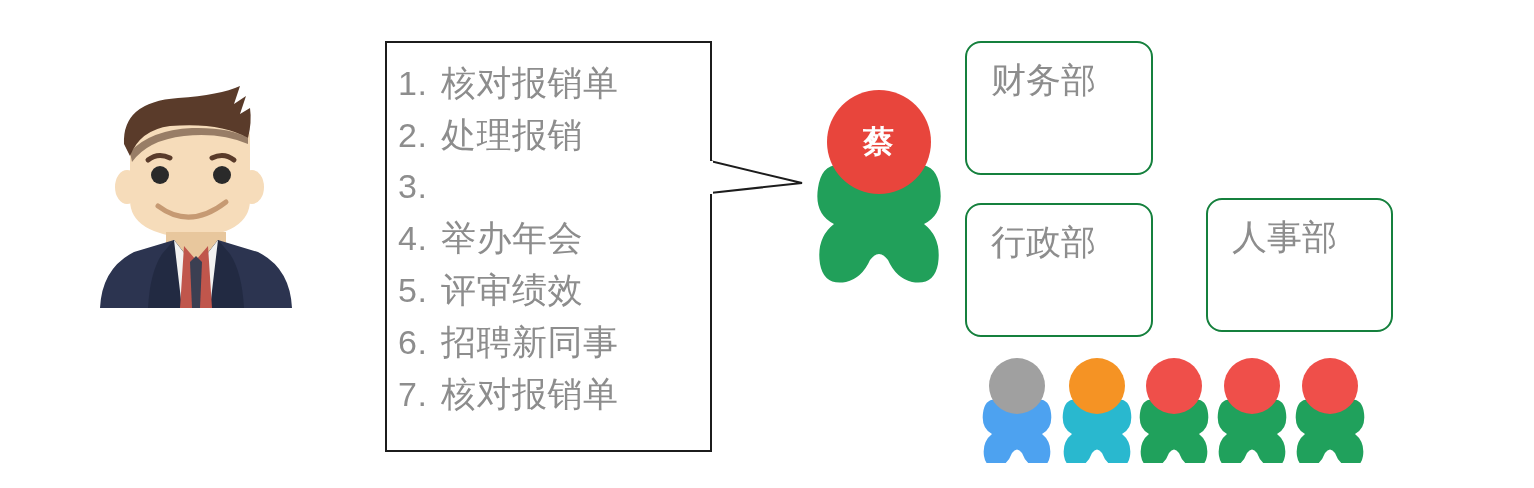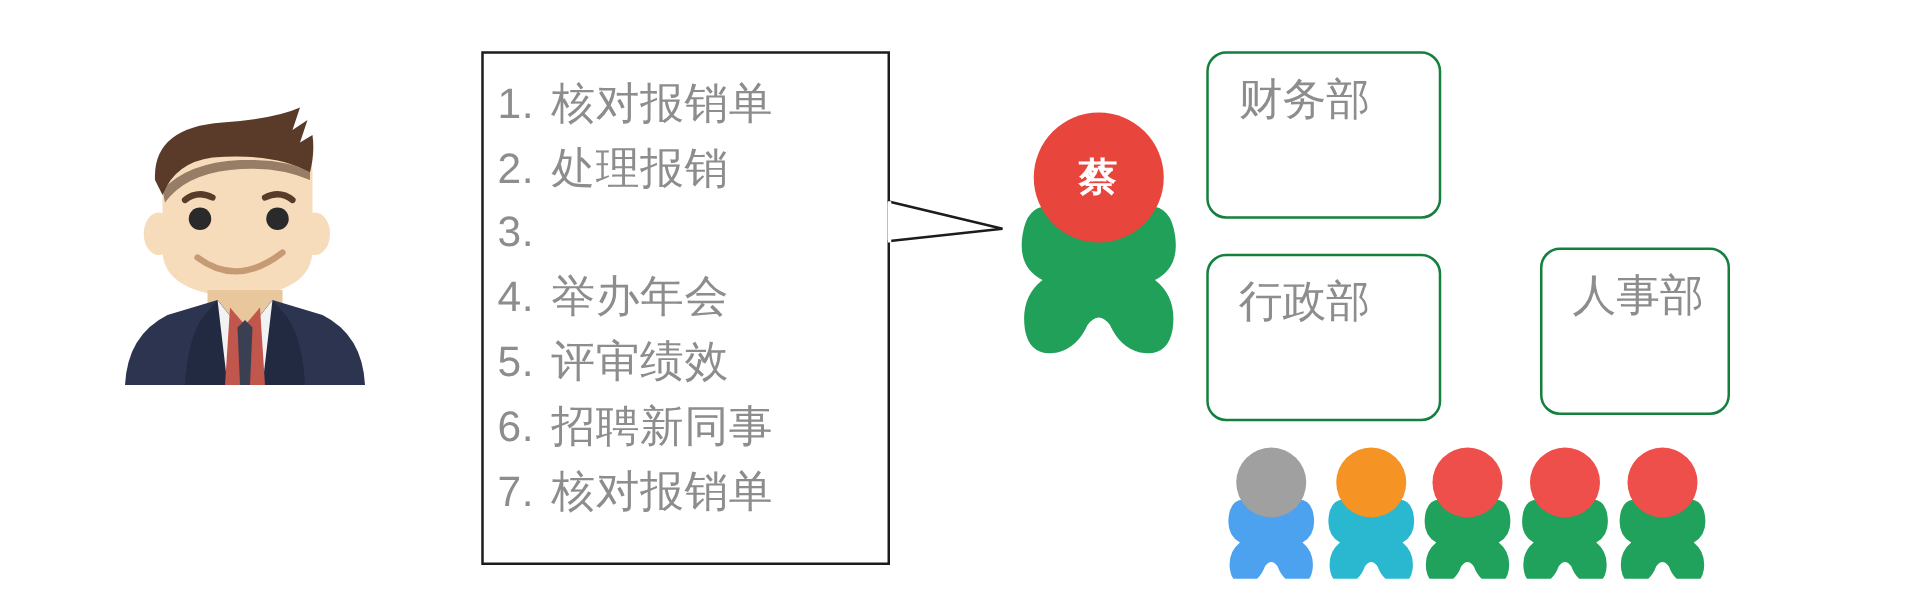--- a/index.html
+++ b/index.html
@@ -115,21 +115,21 @@
   .dept-label {
     color: #8d8d8d;
     font-size: 35px;
     line-height: 1;
     padding: 19px 0 0 24px;
     white-space: nowrap;
   }
   .dept-0 { left: 965px;  top: 41px;  width: 188px; height: 134px; }
   .dept-1 { left: 1206px; top: 36px;  width: 187px; height: 133px; }
   .dept-2 { left: 965px;  top: 203px; width: 188px; height: 134px; }
-  .dept-3 { left: 1206px; top: 198px; width: 152px; height: 134px; margin-left: 26px; }
+  .dept-3 { left: 1206px; top: 198px; width: 187px; height: 134px; }
 
   
   .person-row {
     position: absolute;
     left: 980px;
     top: 357px;
     width: 390px;
     height: 106px;
   }
   .person-small {

